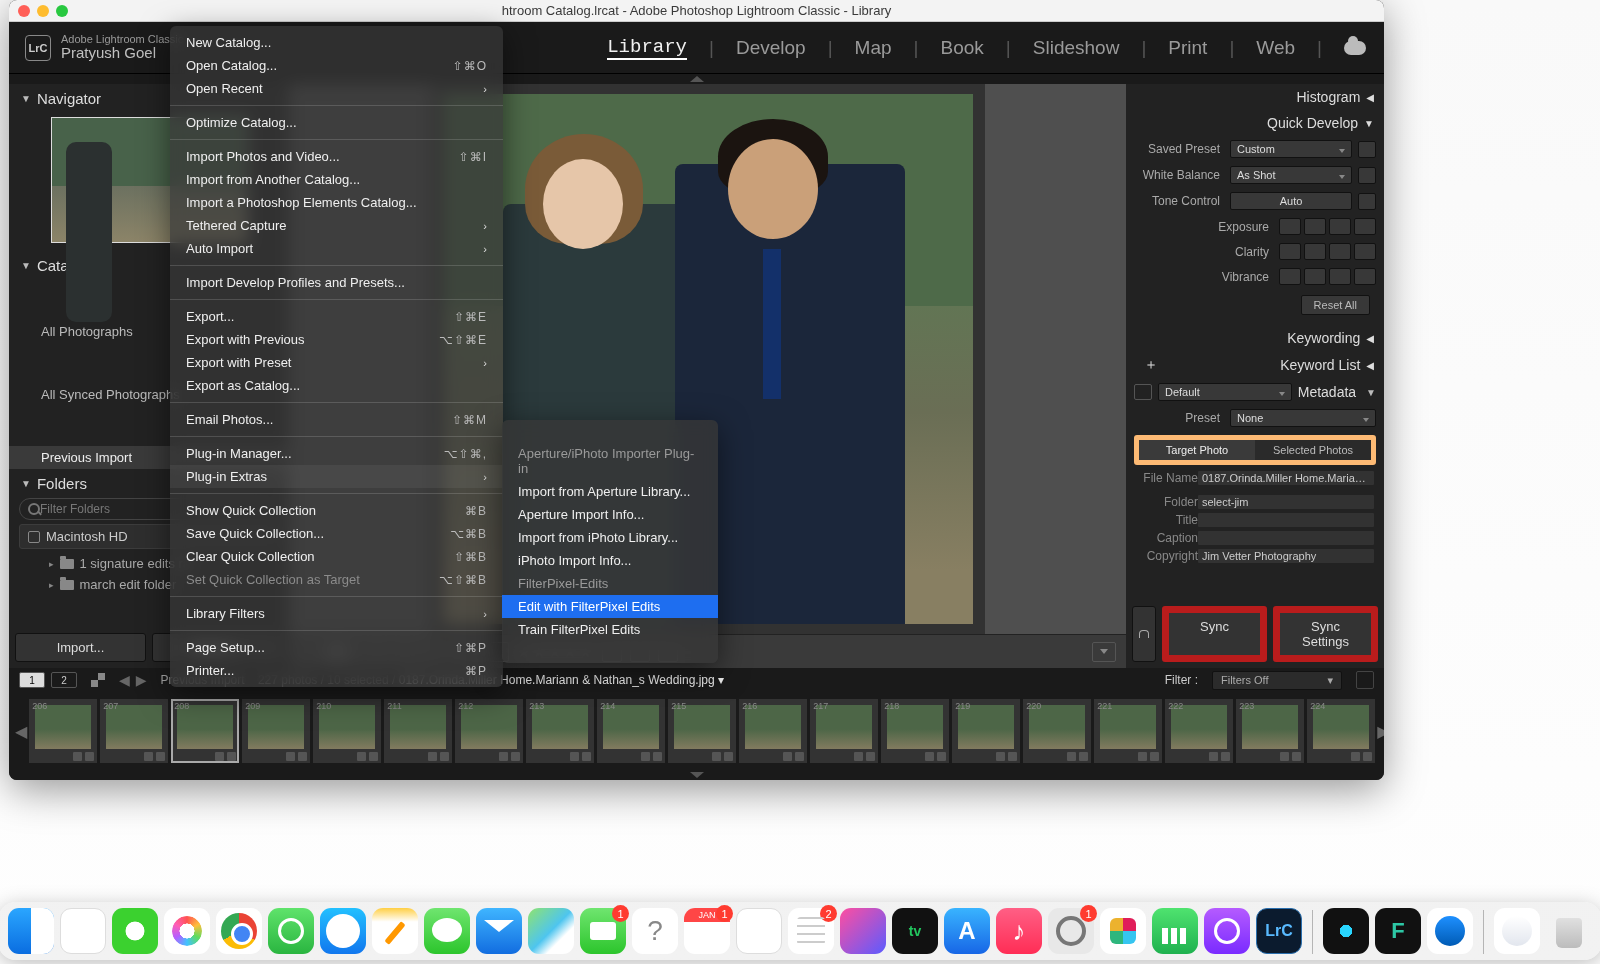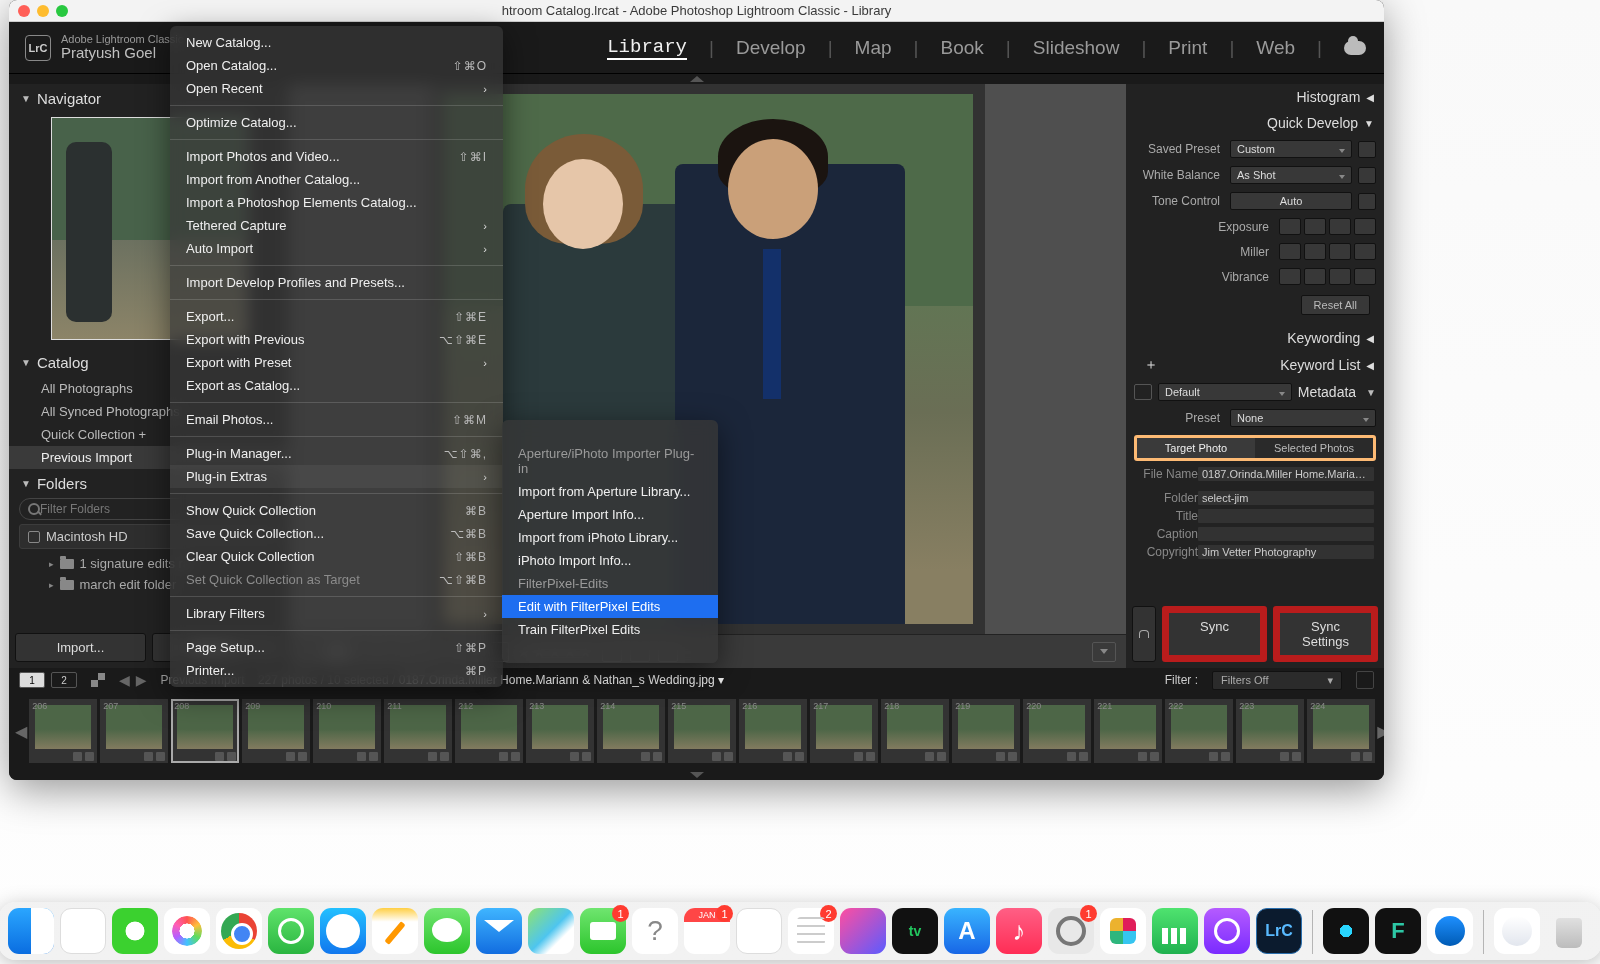--- a/index.html
+++ b/index.html
@@ -33,21 +33,21 @@
 
   .expander-top{height:10px;background:#1a1a1a;display:flex;align-items:center;justify-content:center;}
   .expander-top::after{content:'';border-left:7px solid transparent;border-right:7px solid transparent;border-bottom:6px solid #555;}
 
   .workarea { flex:1; display:flex; min-height:0;}
   .left-panel { width: 280px; background: #222; color:#ccc; display:flex; flex-direction:column; font-size:13px; overflow:hidden;}
   .panel-header { display:flex; align-items:center; padding:6px 12px; color:#ddd; font-size:15px; gap:6px;}
   .panel-header .tri { font-size:10px; color:#bbb;}
   .navigator-img { margin:4px 42px 8px; border:1px solid #ddd; height:262px; background:linear-gradient(180deg,#48624a 0%,#48624a 55%,#6c7160 55%,#8c8468 100%); position:relative;}
   .nav-people{position:absolute;left:14px;top:24px;width:46px;height:180px;background:#2b3030;border-radius:10px;}
-  .cat-item{padding:4px 14px 4px 32px;color:#bbb;}
+  .cat-item{padding:4px 14px 4px 32px;color:#bbb;margin-top:40px;}
   .cat-item.active{background:#3a3a3a;color:#eee;}
   .folders-filter{margin:0 10px;display:flex;align-items:center;border:1px solid #444;border-radius:12px;padding:3px 8px;color:#777;}
   .folders-filter .mag{width:12px;height:12px;border:2px solid #777;border-radius:50%;position:relative;}
   .folders-filter .mag::after{content:'';position:absolute;width:5px;height:2px;background:#777;transform:rotate(45deg);right:-4px;bottom:-1px;}
   .drive{margin:4px 10px;padding:4px 8px;background:#2e2e2e;border:1px solid #3c3c3c;border-radius:3px;display:flex;align-items:center;gap:6px;}
   .drive .hd{width:12px;height:12px;border:1px solid #888;border-radius:2px;}
   .subf{padding:3px 0 3px 40px;color:#aaa;display:flex;align-items:center;gap:6px;}
   .subf .tri{font-size:9px;color:#888;}
   .subf .fold{width:14px;height:10px;background:#888;border-radius:1px;position:relative;}
   .subf .fold::before{content:'';position:absolute;width:6px;height:3px;background:#888;top:-3px;left:0;border-radius:1px 1px 0 0;}
@@ -79,21 +79,21 @@
   .rp-header{display:flex;justify-content:flex-end;align-items:center;padding:5px 10px;color:#ddd;font-size:14px;gap:6px;}
   .rp-header .tri{font-size:10px;}
   .rp-row{display:flex;align-items:center;padding:4px 8px;gap:6px;}
   .rp-label{flex:0 0 90px;text-align:right;color:#aaa;padding-right:4px;}
   .rp-val{flex:1;background:#383838;border:1px solid #111;border-radius:2px;padding:2px 6px;color:#ddd;display:flex;align-items:center;justify-content:space-between;font-size:11px;}
   .rp-val .dd::after{content:'';border-left:3px solid transparent;border-right:3px solid transparent;border-top:4px solid #888;display:inline-block;margin-left:4px;}
   .mini{width:18px;height:17px;background:#383838;border:1px solid #111;border-radius:2px;}
   .steppers{display:flex;gap:3px;}
   .step{width:22px;height:17px;background:#383838;border:1px solid #111;border-radius:2px;}
   .reset{margin:6px 14px 10px;align-self:flex-end;background:#383838;border:1px solid #111;padding:3px 12px;border-radius:2px;font-size:11px;}
-  .rp-tabs{display:flex;margin:4px 8px;background:#2a2a2a;border:3px solid #fdba74;border-radius:3px;font-size:11px;}
+  .rp-tabs{display:flex;margin:4px 8px;background:#2a2a2a;border:5px solid #fdba74;border-radius:3px;font-size:11px;}
   .rp-tab{flex:1;text-align:center;padding:4px;}
   .rp-tab.active{background:#3a3a3a;color:#eee;}
   .meta-row{display:flex;padding:2px 10px;gap:0;}
   .meta-row .k{flex:0 0 62px;text-align:right;color:#888;}
   .meta-row .v{flex:1;background:#323232;padding:1px 4px;color:#ccc;border-radius:1px;font-size:11px;overflow:hidden;white-space:nowrap;text-overflow:ellipsis;}
   .sync-row{display:flex;gap:6px;padding:6px;margin-top:auto;}
   .sync-btn{flex:1;background:#333;border:7px solid #b91c1c;border-radius:3px;text-align:center;padding:6px;font-size:13px;color:#ddd;}
   .lock{width:24px;background:#333;border:1px solid #111;border-radius:3px;display:flex;align-items:center;justify-content:center;}
   .lock::after{content:'';width:8px;height:7px;border:1.5px solid #aaa;border-bottom:none;border-radius:4px 4px 0 0;}
 
@@ -243,21 +243,20 @@
         <div class="navigator-img">
             <div class="nav-people"></div>
           </div>
 
         <div class="panel-header">
             <span class="tri">▼</span>
             <span>Catalog</span>
           </div>
         <div class="cat-item">All Photographs</div>
         <div class="cat-item">All Synced Photographs</div>
-        <div class="cat-item">Quick Collection +</div>
         <div class="cat-item active">Previous Import</div>
 
         <div class="panel-header">
             <span class="tri">▼</span>
             <span>Folders</span>
           </div>
         <div class="folders-filter">
           <span class="mag"></span>
           <span style="font-size:12px">Filter Folders</span>
         </div>
@@ -347,21 +346,21 @@
         <div class="rp-row">
             <div class="rp-label" style="flex:1">Exposure</div>
             <div class="steppers">
               <div class="step"></div>
               <div class="step"></div>
               <div class="step"></div>
               <div class="step"></div>
             </div>
           </div>
         <div class="rp-row">
-            <div class="rp-label" style="flex:1">Miller</div>
+            <div class="rp-label" style="flex:1">Clarity</div>
             <div class="steppers">
               <div class="step"></div>
               <div class="step"></div>
               <div class="step"></div>
               <div class="step"></div>
             </div>
           </div>
         <div class="rp-row">
             <div class="rp-label" style="flex:1">Vibrance</div>
             <div class="steppers">

